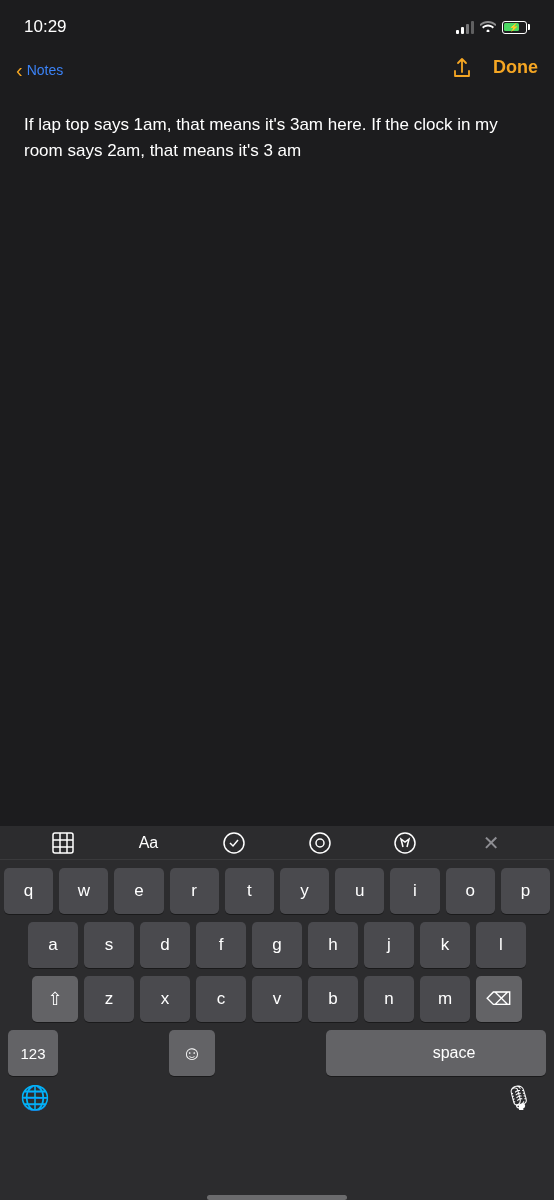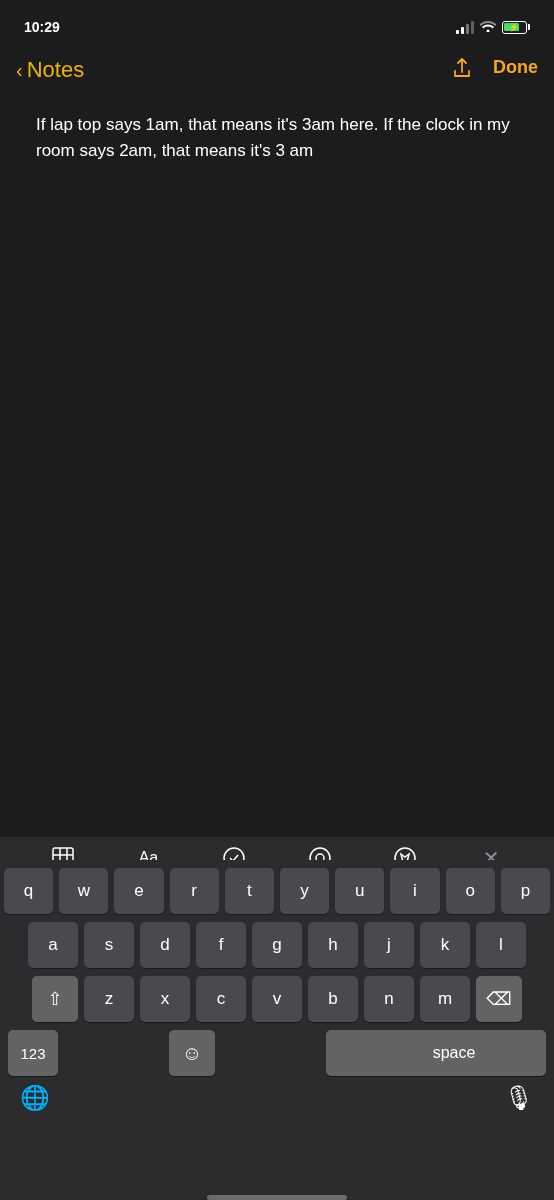--- a/index.html
+++ b/index.html
@@ -16,22 +16,22 @@
 
     
     .status-bar {
       display: flex;
       justify-content: space-between;
       align-items: center;
       padding: 14px 24px 8px;
       height: 48px;
     }
     .status-time {
-      font-size: 14px;
-      font-weight: 700;
+      font-size: 17px;
+      font-weight: 400;
       color: #fff;
     }
     .status-icons {
       display: flex;
       align-items: center;
       gap: 6px;
     }
     .signal-bars {
       display: flex;
       align-items: flex-end;
@@ -96,64 +96,64 @@
       color: #f5a623;
       font-size: 18px;
       cursor: pointer;
     }
     .nav-back-chevron {
       font-size: 20px;
       font-weight: 300;
       color: #f5a623;
     }
     .nav-back-label {
-      font-size: 22px;
-      color: #eab308;
+      font-size: 14px;
+      color: #3b82f6;
     }
     .nav-actions {
       display: flex;
       align-items: flex-start;
       gap: 20px;
     }
     .nav-share {
       color: #f5a623;
       font-size: 20px;
       cursor: pointer;
     }
     .nav-done {
       color: #f5a623;
       font-size: 18px;
       font-weight: 600;
       cursor: pointer;
     }
 
     
     .note-content {
-      padding: 12px 36px;
+      padding: 12px 24px;
       flex: 1;
       height: calc(1200px - 48px - 52px - 340px - 90px);
     }
     .note-text {
       font-size: 17px;
       line-height: 1.5;
       color: #ffffff;
       font-weight: 400;
     }
 
     
     .keyboard-toolbar {
       position: absolute;
-      bottom: 320px;
+      bottom: 340px;
       left: 0;
       right: 0;
       background: #2c2c2e;
       display: flex;
       justify-content: space-around;
       align-items: center;
-      height: 43px;
+      height: 34px;
       padding: 0 20px;
       border-bottom: 1px solid #3a3a3c;
     }
     .toolbar-btn {
       color: #ffffff;
       font-size: 20px;
       cursor: pointer;
       display: flex;
       align-items: center;
       justify-content: center;

